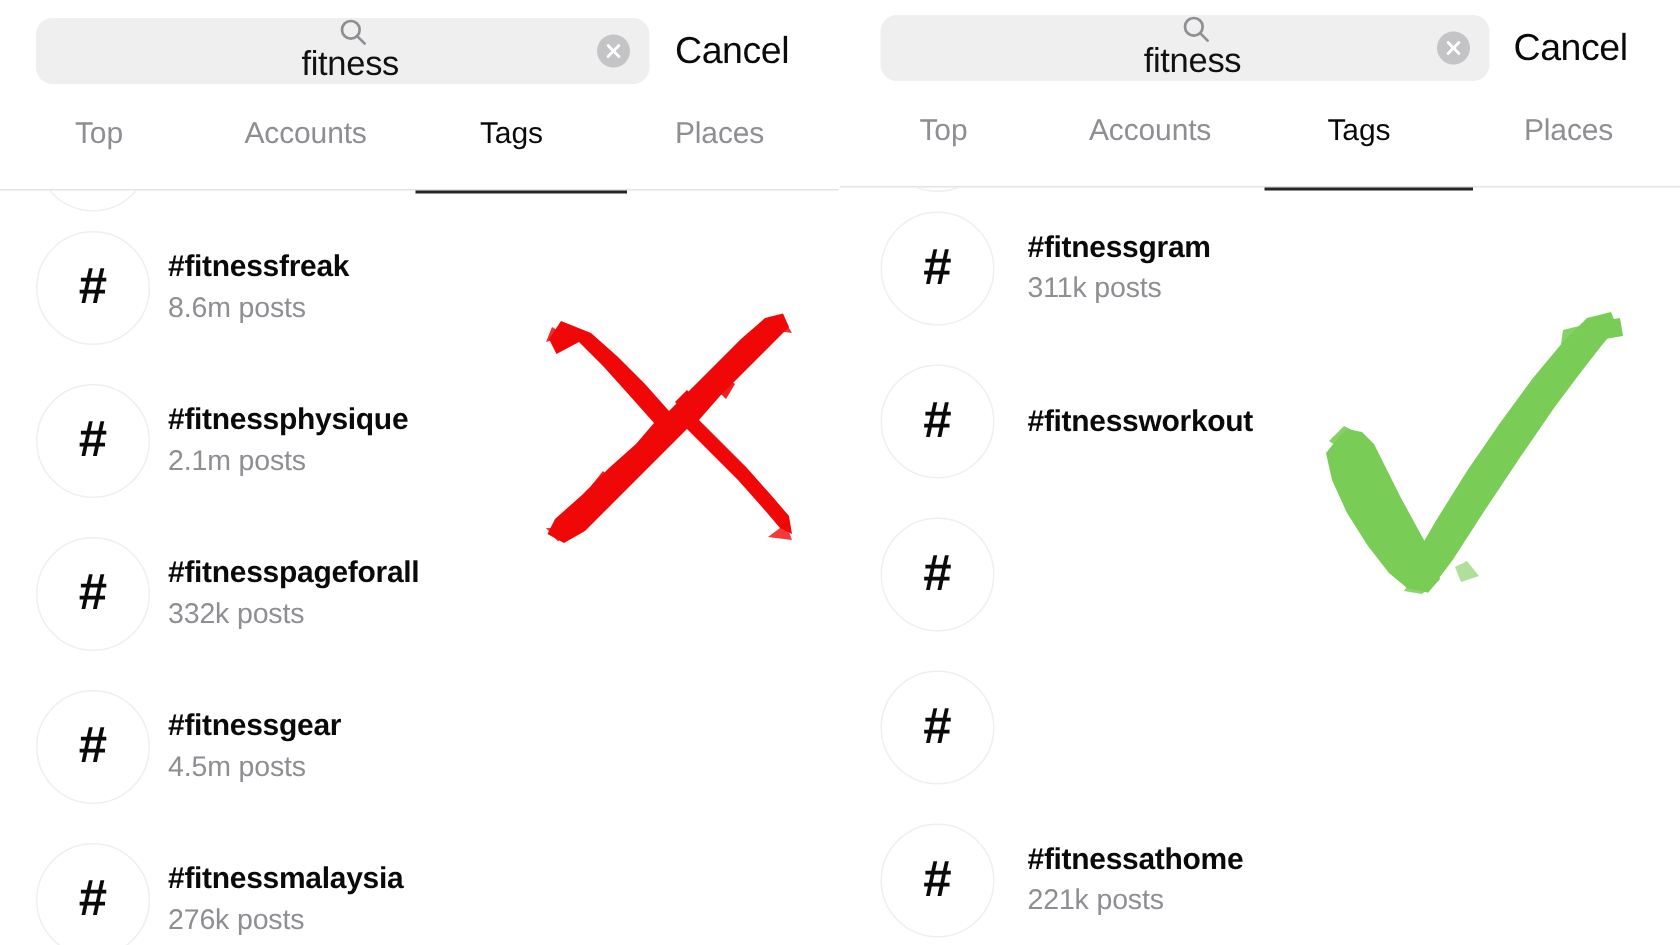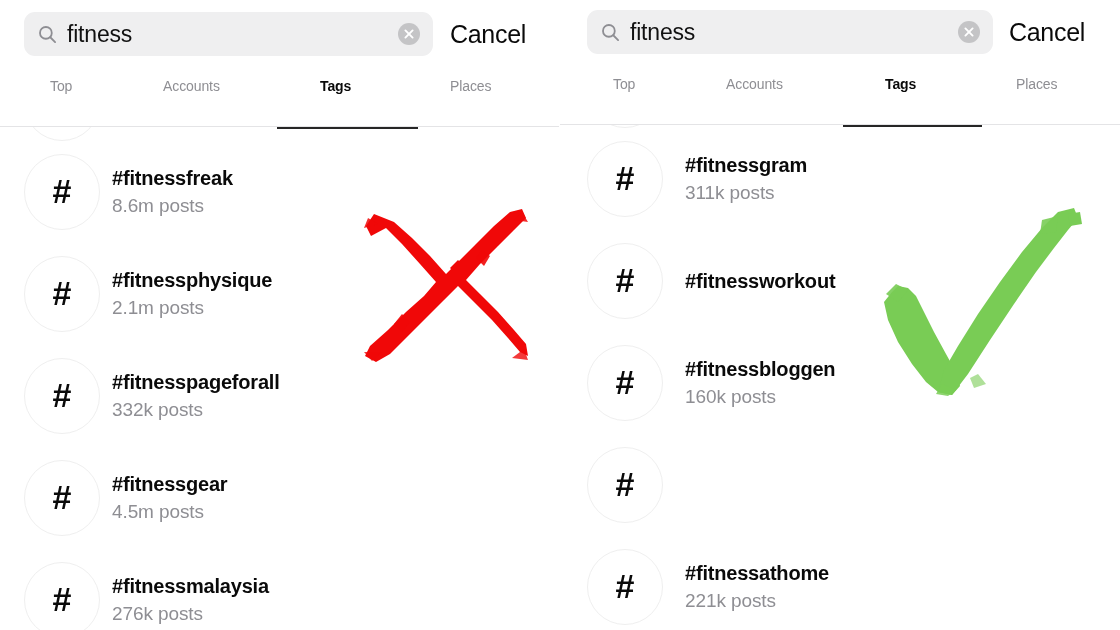--- a/index.html
+++ b/index.html
@@ -60,20 +60,21 @@
   .search-field {
     position: relative;
     margin-left: 24px;
     height: 44px;
     width: 409px;
     background: #efeff0;
     border-radius: 11px;
     display: flex;
     align-items: center;
     box-sizing: border-box;
+    flex-direction: column;
   }
   .panel-right .search-field { width: 406px; margin-left: 27px; }
 
   .search-icon {
     margin-left: 14px;
     width: 19px;
     height: 19px;
     flex: none;
     display: block;
   }
@@ -119,29 +120,29 @@
     left: 0;
     width: 560px;
     height: 48px;
   }
   .panel-left  .tabs { top: 79px; }
   .panel-right .tabs { top: 77px; }
 
   .tab {
     position: absolute;
     top: 0;
-    font-size: 14px;
+    font-size: 20px;
     color: #8e8e93;
     letter-spacing: -0.1px;
     white-space: nowrap;
     line-height: 1;
   }
   .tab.is-active {
     color: #0a0a0a;
-    font-weight: bold;
+    font-weight: normal;
   }
 
   .panel-left  .tab-0 { left: 50px;  }
   .panel-left  .tab-1 { left: 163px; }
   .panel-left  .tab-2 { left: 320px; }
   .panel-left  .tab-3 { left: 450px; }
 
   .panel-right .tab-0 { left: 53px;  }
   .panel-right .tab-1 { left: 166px; }
   .panel-right .tab-2 { left: 325px; }
@@ -415,24 +416,20 @@
           <span class="hash-glyph">#</span>
         </div>
         <div class="result-text">
           <div class="result-name">#fitnessworkout</div>
         </div>
       </div>
 
       <div class="result-row">
         <div class="hash-avatar">
           <span class="hash-glyph">#</span>
-        </div>
-        <div class="result-text">
-          <div class="result-name">#fitnessbloggen</div>
-          <div class="result-count">160k posts</div>
         </div>
       </div>
 
       <div class="result-row">
         <div class="hash-avatar">
           <span class="hash-glyph">#</span>
         </div>
       </div>
 
       <div class="result-row">

